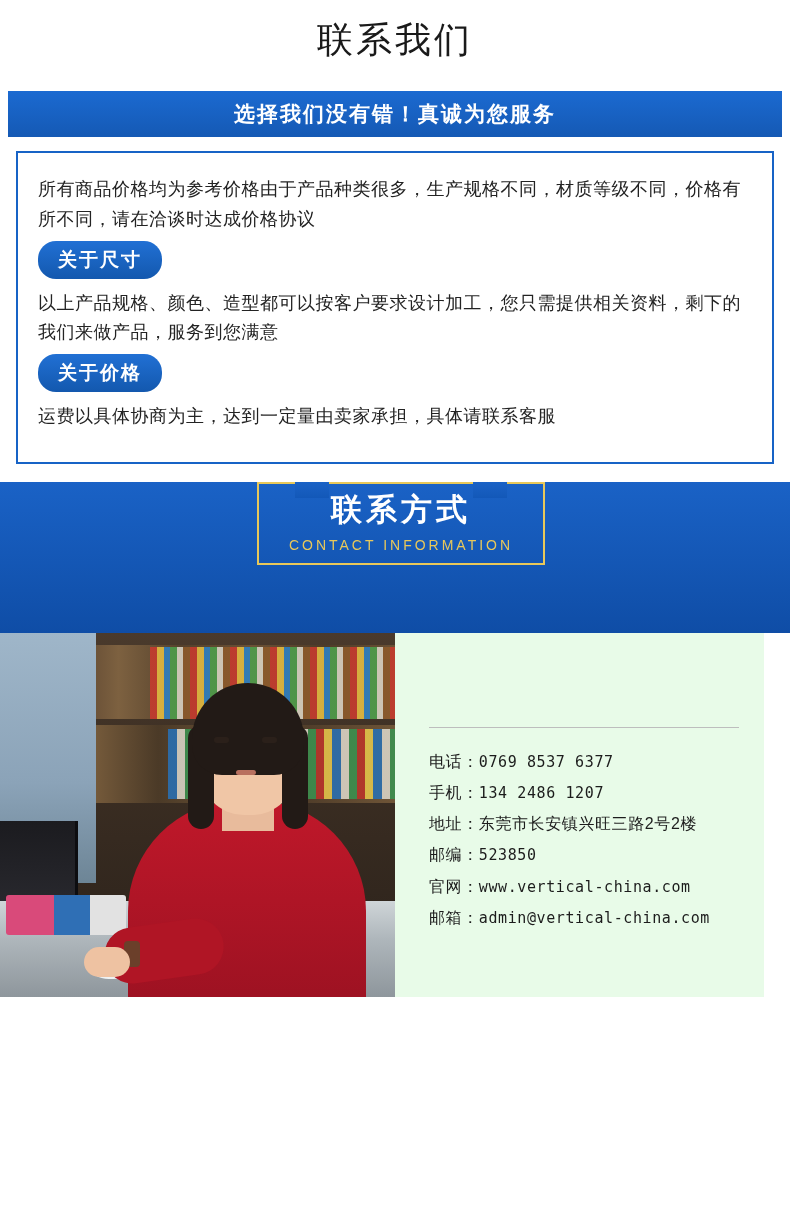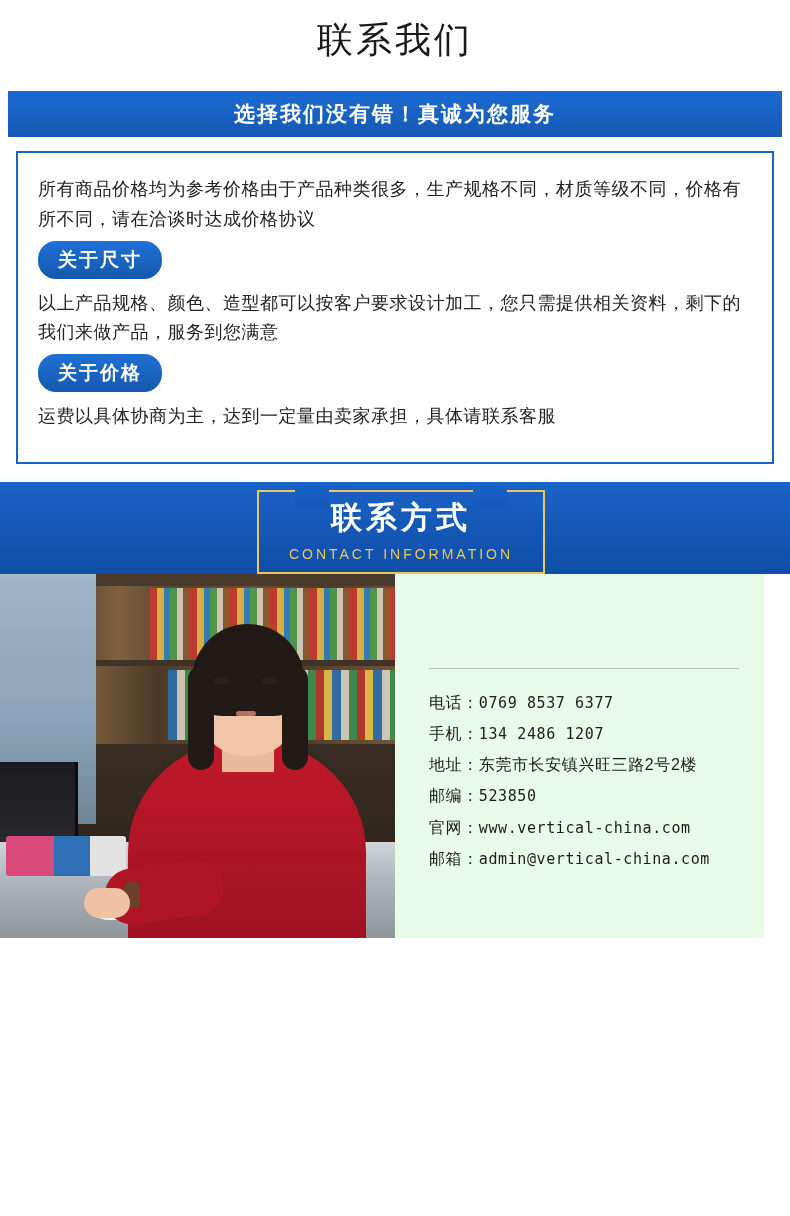--- a/index.html
+++ b/index.html
@@ -71,25 +71,25 @@
     line-height: 1.65;
     letter-spacing: 0.5px;
     margin-bottom: 16px;
   }
   .para:last-child { margin-bottom: 0; }
   .block { margin-bottom: 6px; }
 
   
   .contact-banner {
     margin-top: 18px;
-    height: 92px;
+    height: 151px;
     background: #1154b0;
     background: linear-gradient(180deg, #1a62c6 0%, #0f4da6 100%);
     display: flex;
-    align-items: flex-end;
+    align-items: flex-start;
     justify-content: center;
     padding-left: 12px;
   }
   .banner-box {
     border: 2px solid #e8c85a;
     padding: 8px 30px 10px 30px;
     text-align: center;
     position: relative;
   }
   .banner-box:before, .banner-box:after {

